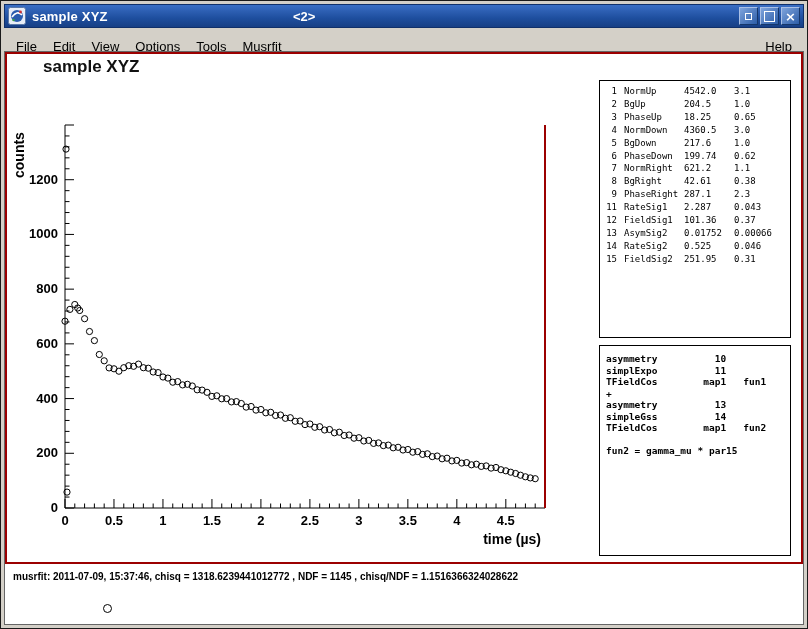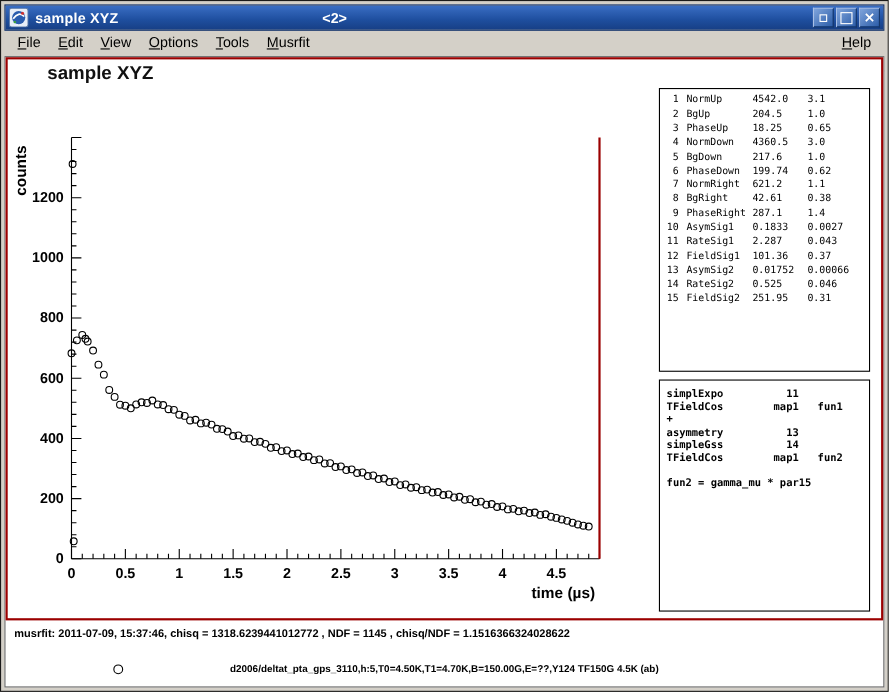--- a/index.html
+++ b/index.html
@@ -28,21 +28,21 @@
     display:flex;align-items:center;justify-content:center;cursor:pointer;
   }
   .glyph-min{width:5px;height:5px;border:1px solid #fff;}
   .glyph-max{width:9px;height:9px;border:1px solid #fff;}
   .glyph-close{color:#fff;font:bold 13px "DejaVu Sans",sans-serif;line-height:1;}
 
   
   .menubar{
     position:absolute;left:3px;top:28px;right:3px;height:36px;
     background:#d4d0c8;border-bottom:1px solid #8a8a8a;
-    display:flex;align-items:flex-start;font-size:13px;color:#000;padding-left:4px;box-sizing:border-box;
+    display:flex;align-items:center;font-size:13px;color:#000;padding-left:4px;box-sizing:border-box;
   }
   .menu-item{display:inline-block;padding:2px 8px;cursor:pointer;}
   .menu-item::first-letter{text-decoration:underline;}
   .menu-help{margin-left:auto;padding:2px 12px;}
 
   
   .content{
     position:absolute;left:3px;top:50px;right:3px;bottom:3px;
     background:#fff;border:1px solid #666;box-sizing:border-box;
   }
@@ -394,27 +394,21 @@
             <div class="param-row">
               <span class="p-num">8</span>
               <span class="p-name">BgRight</span>
               <span class="p-val">42.61</span>
               <span class="p-err">0.38</span>
             </div>
             <div class="param-row">
               <span class="p-num">9</span>
               <span class="p-name">PhaseRight</span>
               <span class="p-val">287.1</span>
-              <span class="p-err">1.4</span>
-            </div>
-            <div class="param-row">
-              <span class="p-num">10</span>
-              <span class="p-name">AsymSig1</span>
-              <span class="p-val">0.1833</span>
-              <span class="p-err">0.0027</span>
+              <span class="p-err">2.3</span>
             </div>
             <div class="param-row">
               <span class="p-num">11</span>
               <span class="p-name">RateSig1</span>
               <span class="p-val">2.287</span>
               <span class="p-err">0.043</span>
             </div>
             <div class="param-row">
               <span class="p-num">12</span>
               <span class="p-name">FieldSig1</span>
@@ -437,33 +431,33 @@
               <span class="p-num">15</span>
               <span class="p-name">FieldSig2</span>
               <span class="p-val">251.95</span>
               <span class="p-err">0.31</span>
             </div>
           </div>
       </div>
 
       <div class="theory-box">
         <div>
+            <div class="theory-line">asymmetry          10</div>
             <div class="theory-line">simplExpo          11</div>
             <div class="theory-line">TFieldCos        map1   fun1</div>
             <div class="theory-line">+</div>
             <div class="theory-line">asymmetry          13</div>
             <div class="theory-line">simpleGss          14</div>
             <div class="theory-line">TFieldCos        map1   fun2</div>
             <div class="theory-line">&nbsp;</div>
             <div class="theory-line">fun2 = gamma_mu * par15</div>
           </div>
       </div>
     </div>
 
     <div class="statusline">musrfit: 2011-07-09, 15:37:46, chisq = 1318.6239441012772 , NDF = 1145 , chisq/NDF = 1.1516366324028622</div>
 
     <div class="legend">
       <span class="legend-marker"></span>
-      <span class="legend-text">d2006/deltat_pta_gps_3110,h:5,T0=4.50K,T1=4.70K,B=150.00G,E=??,Y124 TF150G 4.5K (ab)</span>
     </div>
 
   </div>
 </div>
 
 </body></html>

